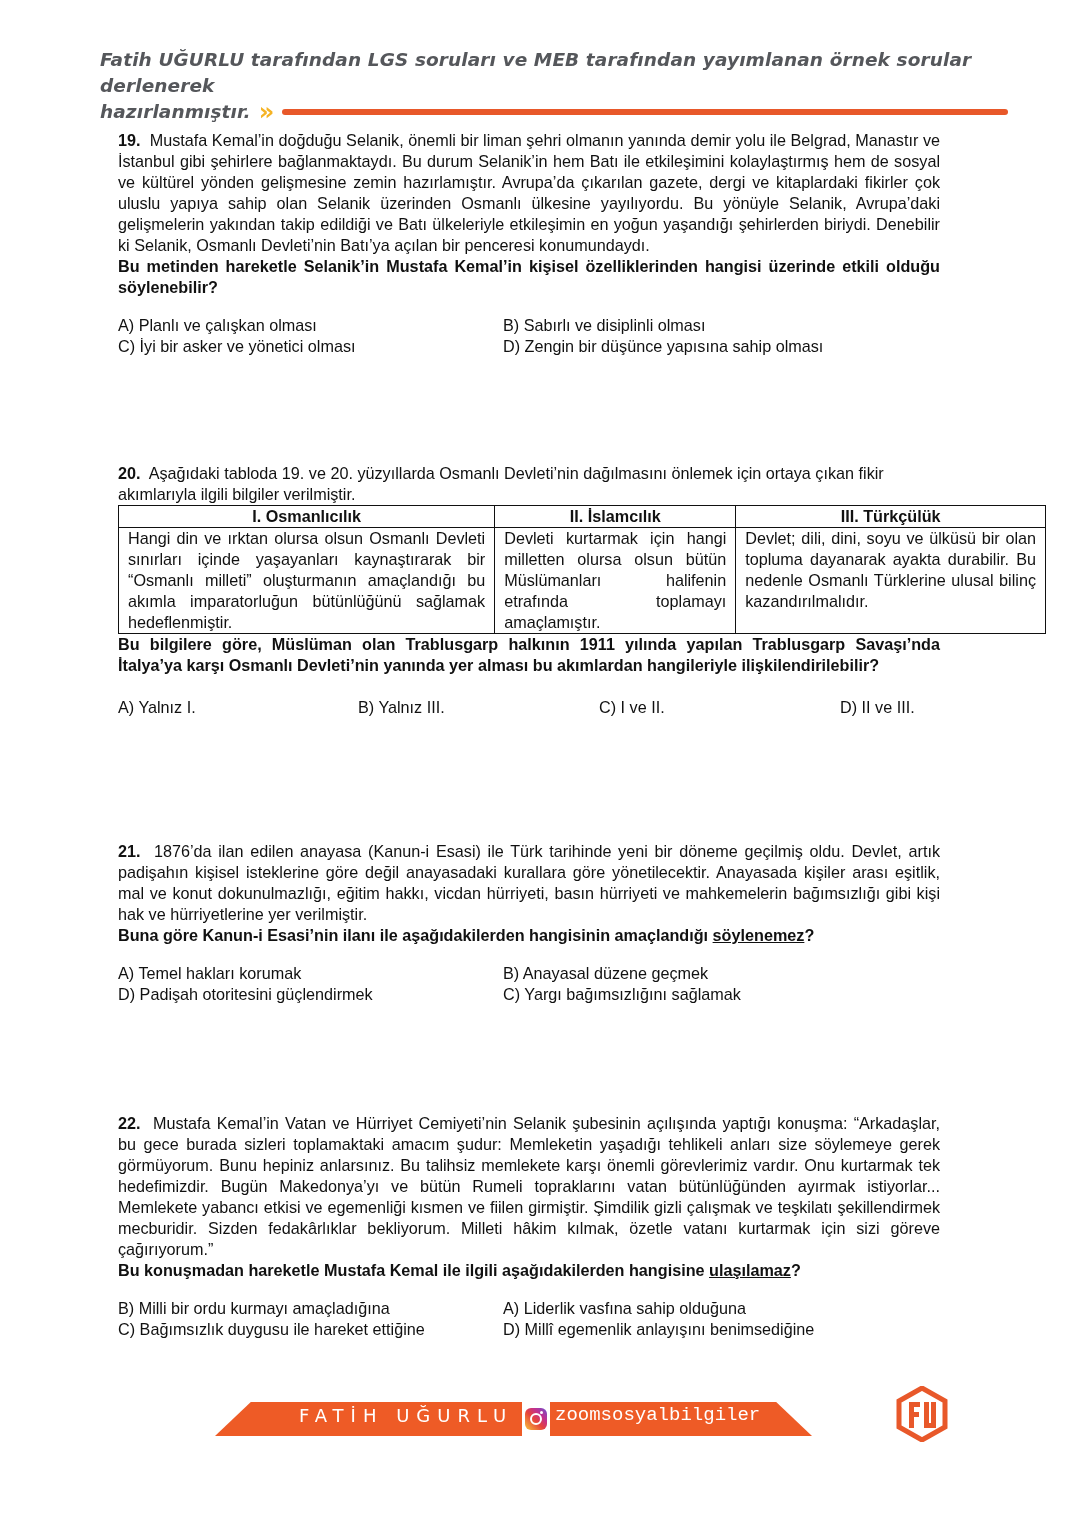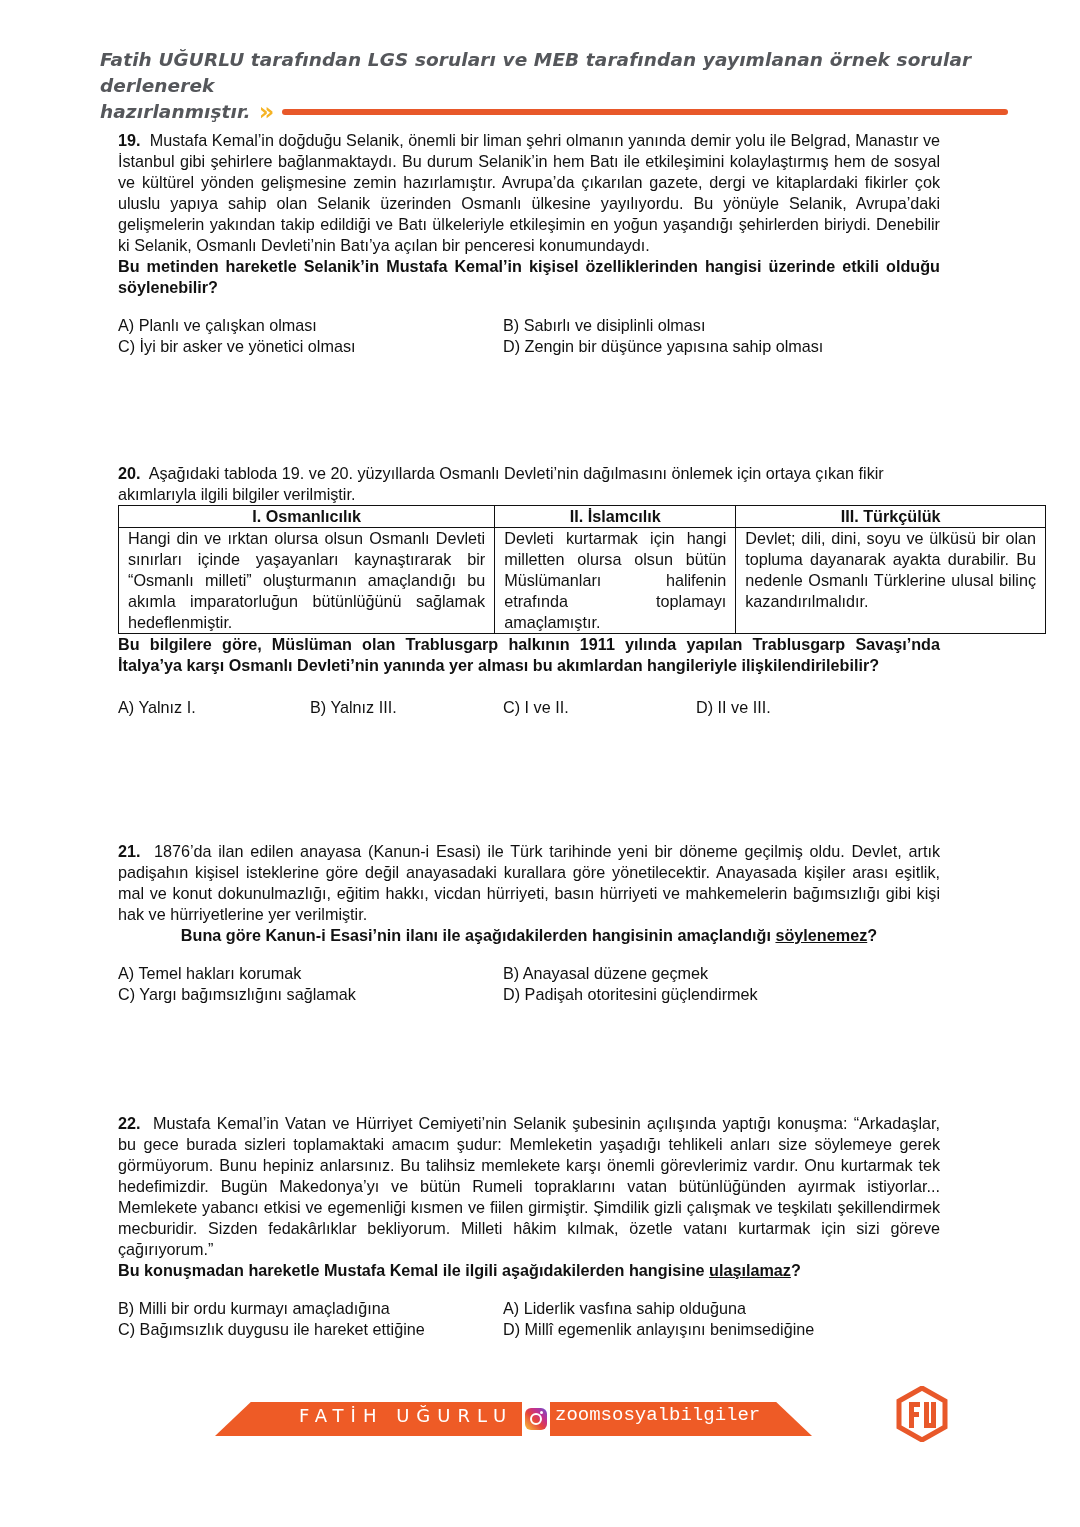--- a/index.html
+++ b/index.html
@@ -79,41 +79,41 @@
     </thead>
     <tbody>
       <tr>
         <td>Hangi din ve ırktan olursa olsun Osmanlı Devleti sınırları içinde yaşayanları kaynaştırarak bir “Osmanlı milleti” oluşturmanın amaçlandığı bu akımla imparatorluğun bütünlüğünü sağlamak hedeflenmiştir.</td>
         <td>Devleti kurtarmak için hangi milletten olursa olsun bütün Müslümanları halifenin etrafında toplamayı amaçlamıştır.</td>
         <td>Devlet; dili, dini, soyu ve ülküsü bir olan topluma dayanarak ayakta durabilir. Bu nedenle Osmanlı Türklerine ulusal bilinç kazandırılmalıdır.</td>
       </tr>
     </tbody>
   </table>
   <div class="stem">Bu bilgilere göre, Müslüman olan Trablusgarp halkının 1911 yılında yapılan Trablusgarp Savaşı’nda İtalya’ya karşı Osmanlı Devleti’nin yanında yer alması bu akımlardan hangileriyle ilişkilendirilebilir?</div>
-  <div class="opts4" style="margin-top:21px;">
+  <div class="opts4" style="margin-top:21px;gap:48px;">
     <div>A) Yalnız I.</div>
     <div>B) Yalnız III.</div>
     <div>C) I ve II.</div>
     <div>D) II ve III.</div>
   </div>
 </div>
 
 <div class="q" style="top:841px;">
   <div>
     <span class="num">21.</span>&nbsp;
     <span>1876’da ilan edilen anayasa (Kanun-i Esasi) ile Türk tarihinde yeni bir döneme geçilmiş oldu. Devlet, artık padişahın kişisel isteklerine göre değil anayasadaki kurallara göre yönetilecektir. Anayasada kişiler arası eşitlik, mal ve konut dokunulmazlığı, eğitim hakkı, vicdan hürriyeti, basın hürriyeti ve mahkemelerin bağımsızlığı gibi kişi hak ve hürriyetlerine yer verilmiştir.</span>
   </div>
-  <div class="stem" style="text-align:center;">
+  <div class="stem" style="text-align:left;">
     <span>Buna göre Kanun-i Esasi’nin ilanı ile aşağıdakilerden hangisinin amaçlandığı </span><u>söylenemez</u><span>?</span>
   </div>
   <div class="opts2" style="margin-top:17px;">
     <div>A) Temel hakları korumak</div>
     <div>B) Anayasal düzene geçmek</div>
+    <div>D) Padişah otoritesini güçlendirmek</div>
     <div>C) Yargı bağımsızlığını sağlamak</div>
-    <div>D) Padişah otoritesini güçlendirmek</div>
   </div>
 </div>
 
 <div class="q" style="top:1113px;">
   <div>
     <span class="num">22.</span>&nbsp;
     <span>Mustafa Kemal’in Vatan ve Hürriyet Cemiyeti’nin Selanik şubesinin açılışında yaptığı konuşma: “Arkadaşlar, bu gece burada sizleri toplamaktaki amacım şudur: Memleketin yaşadığı tehlikeli anları size söylemeye gerek görmüyorum. Bunu hepiniz anlarsınız. Bu talihsiz memlekete karşı önemli görevlerimiz vardır. Onu kurtarmak tek hedefimizdir. Bugün Makedonya’yı ve bütün Rumeli topraklarını vatan bütünlüğünden ayırmak istiyorlar... Memlekete yabancı etkisi ve egemenliği kısmen ve fiilen girmiştir. Şimdilik gizli çalışmak ve teşkilatı şekillendirmek mecburidir. Sizden fedakârlıklar bekliyorum. Milleti hâkim kılmak, özetle vatanı kurtarmak için sizi göreve çağırıyorum.”</span>
   </div>
   <div class="stem" style="text-align:left;">
     <span>Bu konuşmadan hareketle Mustafa Kemal ile ilgili aşağıdakilerden hangisine </span><u>ulaşılamaz</u><span>?</span>

